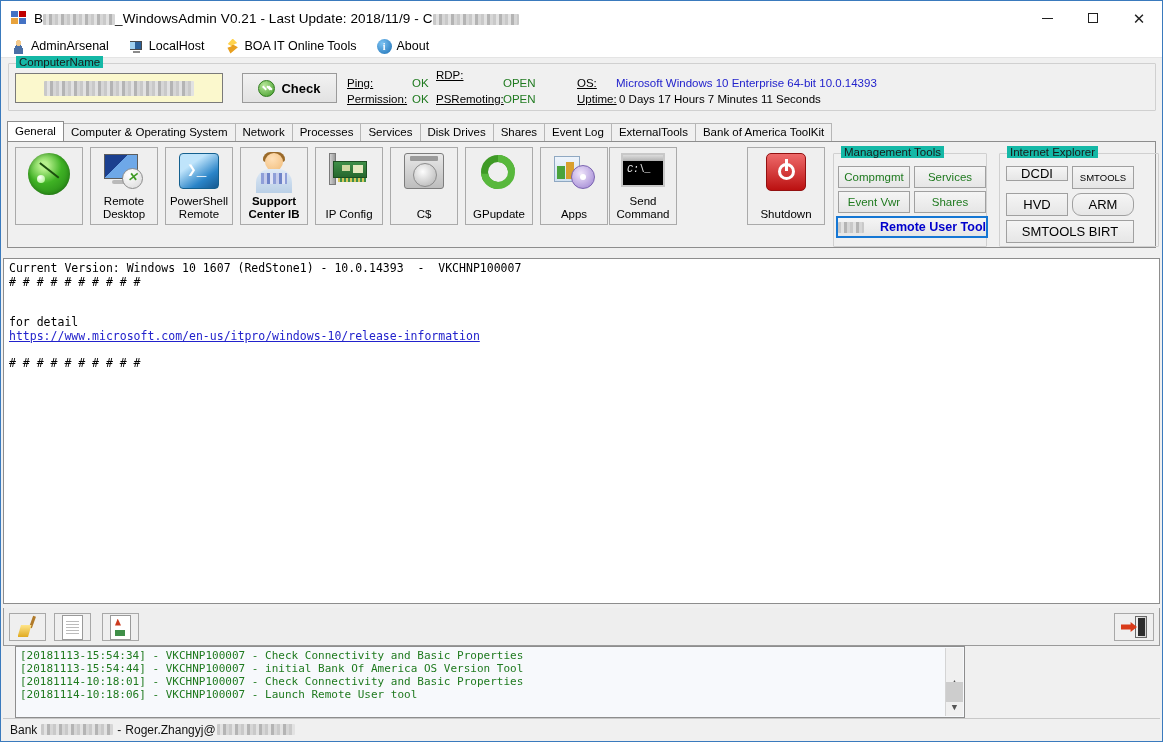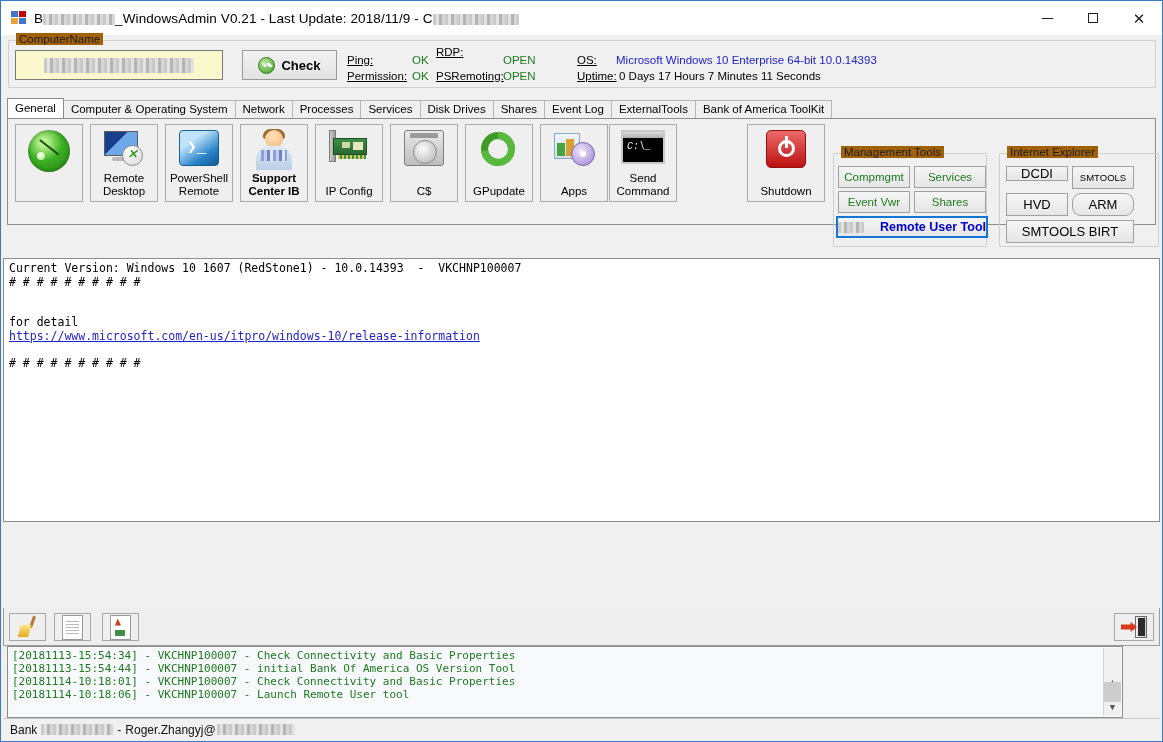--- a/index.html
+++ b/index.html
@@ -59,21 +59,21 @@
   .ico-mon-f{left:4px;top:12px;width:7px;height:2px;background:#8a8a8a;}
   .ico-flame{background:linear-gradient(160deg,#ffd34d 0 45%,#e8a020 46% 100%);
              clip-path:polygon(55% 0,85% 30%,60% 42%,90% 58%,40% 100%,20% 62%,48% 52%,22% 36%);}
   .ico-info{border-radius:50%;background:radial-gradient(circle at 35% 30%,#7cc2f2,#1a6fb5);
             color:#fff;font-size:10px;font-weight:bold;font-family:"Liberation Serif",serif;
             text-align:center;line-height:15px;}
 
   
   .top-area{position:relative;height:63px;background:#f0f0f0;}
   .grp{position:absolute;border:1px solid #d0d0d0;border-radius:1px;}
-  .grp-label{position:absolute;top:-8px;left:7px;background:#a16207;padding:0 3px;
+  .grp-label{position:absolute;top:-8px;left:7px;background:#14b8a6;padding:0 3px;
              font-size:11.5px;color:#1a1a1a;}
   .cn-group{left:7px;top:5px;width:1146px;height:46px;}
   .cn-input{
     position:absolute;left:6px;top:9px;width:208px;height:30px;
     background:#fbf8cd;border:1px solid #7a7a7a;box-sizing:border-box;
     display:flex;align-items:center;justify-content:center;
   }
   .cn-redact{width:150px;height:15px;}
 
   .check-btn{
@@ -210,21 +210,21 @@
   .minibtn.dark{color:#000;}
   .rut-btn{
     position:absolute;left:4px;top:62px;width:158px;height:22px;
     background:linear-gradient(#f5f5f5,#e6e6e6);border:2px solid #1577d4;box-sizing:border-box;
     display:flex;align-items:center;justify-content:center;gap:16px;cursor:default;
   }
   .rut-label{font-size:12.5px;font-weight:bold;color:#0000cc;white-space:nowrap;}
 
   
   .outpane{
-    position:absolute;left:2px;top:257px;width:1157px;height:264px;
+    position:absolute;left:2px;top:257px;width:1157px;height:346px;
     background:#fff;border:1px solid #8d8d8d;box-sizing:border-box;overflow:hidden;
     padding:3px 5px;
     font-family:"DejaVu Sans Mono","Liberation Mono",monospace;font-size:11.5px;line-height:13.5px;
     color:#000;white-space:pre;
   }
   .outpane a{color:#2222cc;text-decoration:underline;}
 
   
   .bottombar{
     position:absolute;left:2px;top:607px;width:1157px;height:38px;
@@ -250,21 +250,21 @@
     border:1px solid #a8a8a8;box-sizing:border-box;display:flex;align-items:center;justify-content:center;cursor:default;}
   .ic-exit{width:26px;height:22px;position:relative;}
   .ic-exit .door{position:absolute;right:0;top:0;width:12px;height:22px;
     background:linear-gradient(90deg,#f2f2f2,#cfcfcf);border:1px solid #6a6a6a;box-sizing:border-box;}
   .ic-exit .dk{position:absolute;right:2px;top:2px;width:7px;height:18px;background:#2c2c2c;}
   .ic-exit .arr{position:absolute;left:0;top:6px;width:16px;height:10px;background:#d93b1a;
     clip-path:polygon(0 25%,60% 25%,60% 0,100% 50%,60% 100%,60% 75%,0 75%);}
 
   
   .logpane{
-    position:absolute;left:6px;top:645px;width:1116px;height:72px;
+    position:absolute;left:14px;top:645px;width:950px;height:72px;
     background:#f7f9fc;border:1px solid #8d8d8d;box-sizing:border-box;overflow:hidden;
     padding:2px 4px;
     font-family:"DejaVu Sans Mono","Liberation Mono",monospace;font-size:11px;line-height:13px;
     color:#1f7a1f;white-space:pre;
   }
   .logscroll{position:absolute;right:1px;top:1px;width:17px;bottom:1px;background:#f0f0f0;
      border-left:1px solid #d4d4d4;}
   .sb-arrow{height:17px;display:flex;align-items:center;justify-content:center;color:#555;font-size:9px;}
   .sb-thumb{position:absolute;left:0;right:0;top:34px;height:20px;background:#cdcdcd;}
 
@@ -296,20 +296,42 @@
         </div>
       <div class="win-btn">
           <span class="glyph-max"></span>
         </div>
       <div class="win-btn close">
           <span style="font-size:15px;line-height:15px;">✕</span>
         </div>
     </div>
   </div>
 
+  <div class="menubar">
+    <div class="menu-item">
+      <span class="mi-ico ico-person"></span>
+      <span>AdminArsenal</span>
+    </div>
+    <div class="menu-item">
+      <span class="mi-ico ico-monitor">
+        <i class="ico-mon-b"></i>
+          <i class="ico-mon-s"></i>
+          <i class="ico-mon-f"></i>
+      </span>
+      <span>LocalHost</span>
+    </div>
+    <div class="menu-item">
+      <span class="mi-ico ico-flame"></span>
+      <span>BOA IT Online Tools</span>
+    </div>
+    <div class="menu-item">
+      <span class="mi-ico ico-info">i</span>
+      <span>About</span>
+    </div>
+  </div>
 
   <div class="top-area">
     <div class="grp cn-group">
       <span class="grp-label">ComputerName</span>
 
       <div class="cn-input">
         <span class="redact cn-redact"></span>
       </div>
 
       <div class="check-btn">

